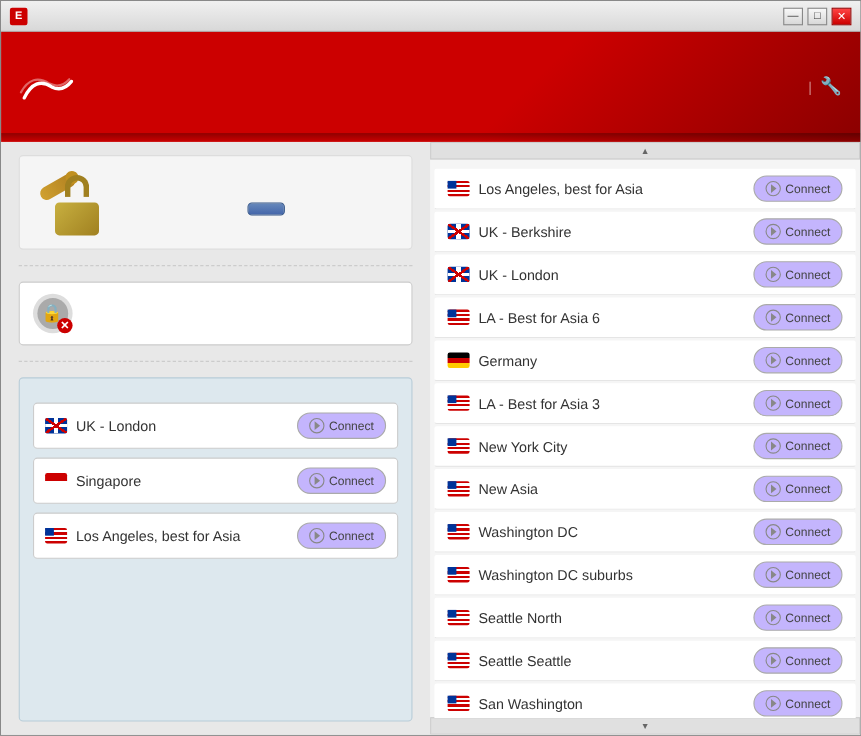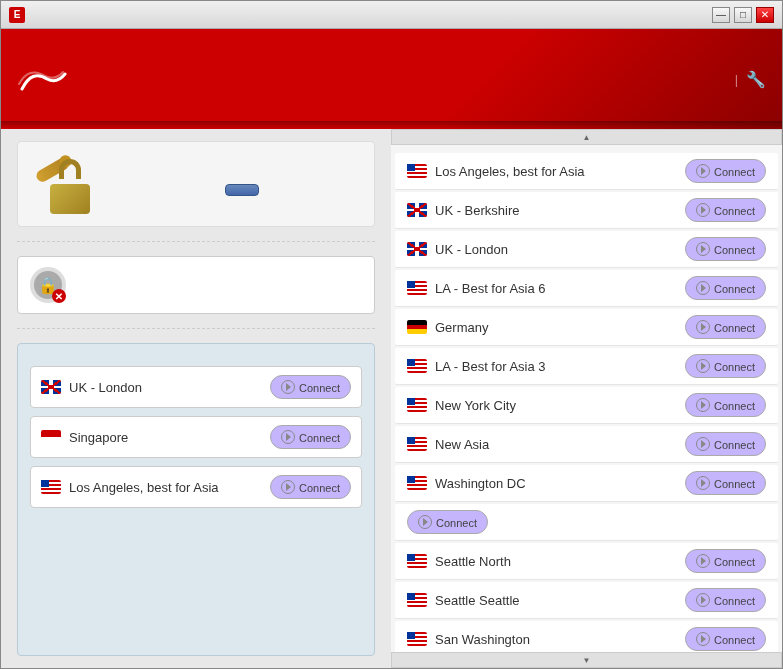--- a/index.html
+++ b/index.html
@@ -678,20 +678,24 @@
                 <span class="server-name">Washington DC</span>
               </div>
               <button class="connect-btn">
                 <div class="connect-circle">
                   <div class="connect-arrow"></div>
                 </div>
                 <span>Connect</span>
               </button>
             </div>
             <div class="server-item">
+              <div class="server-left">
+                <div class="flag-icon flag-us"></div>
+                <span class="server-name">Washington DC suburbs</span>
+              </div>
               <button class="connect-btn">
                 <div class="connect-circle">
                   <div class="connect-arrow"></div>
                 </div>
                 <span>Connect</span>
               </button>
             </div>
             <div class="server-item">
               <div class="server-left">
                 <div class="flag-icon flag-us"></div>

